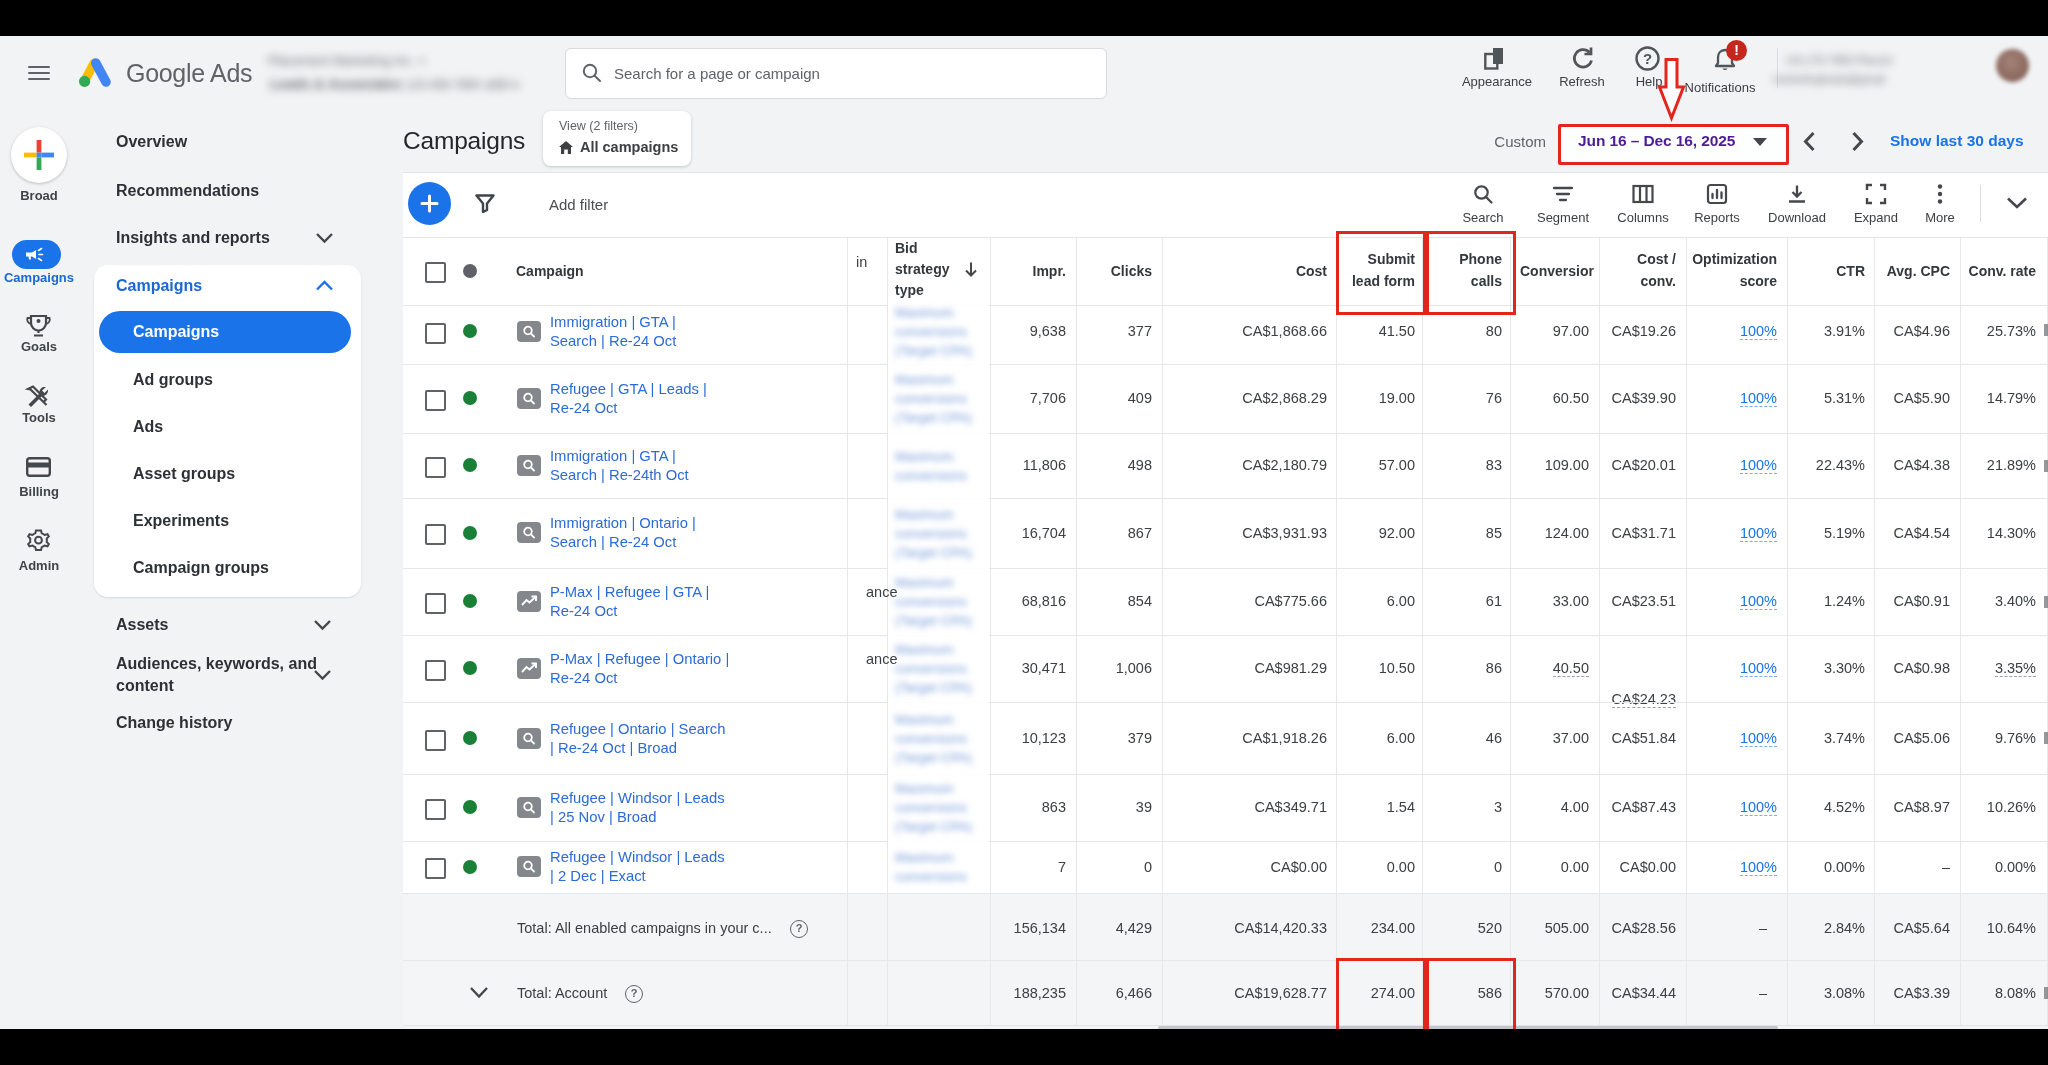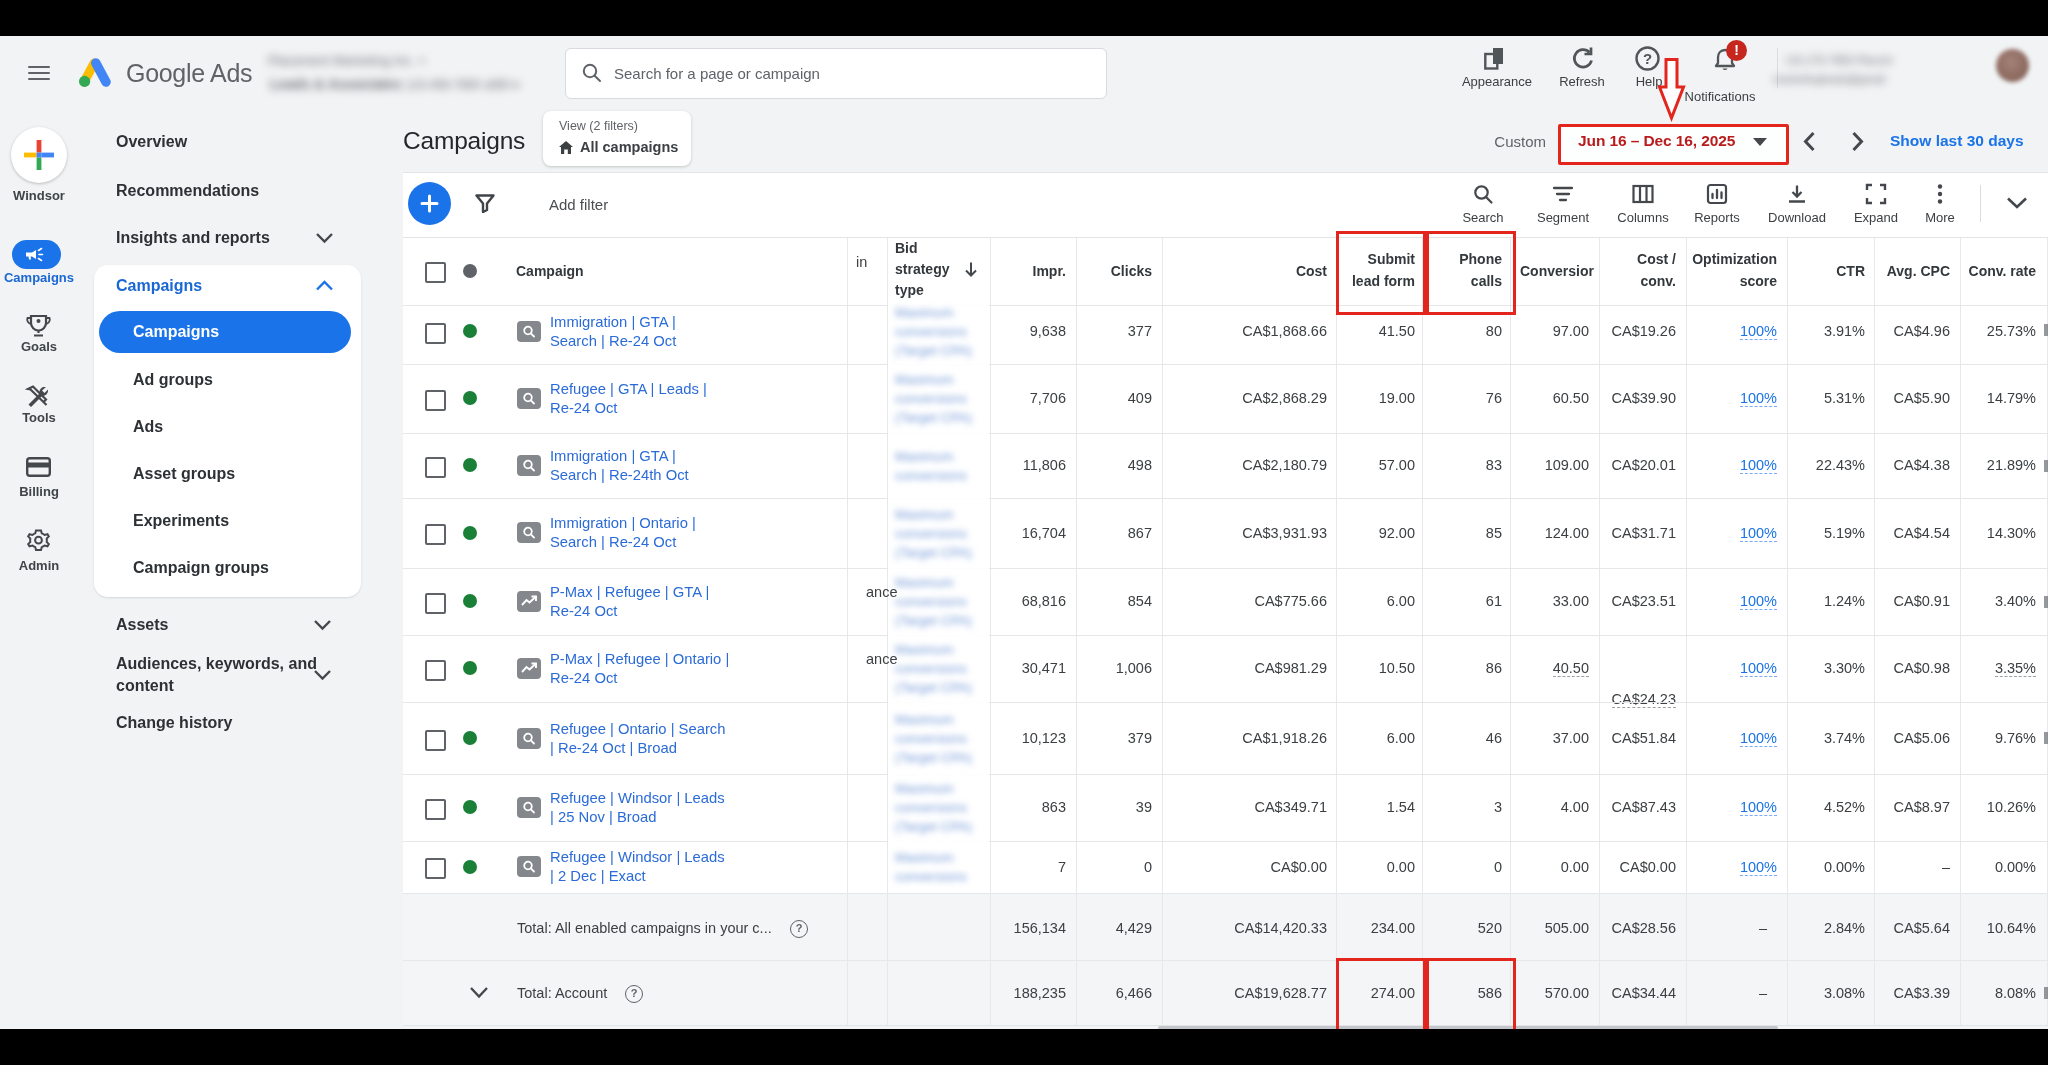--- a/index.html
+++ b/index.html
@@ -13,21 +13,21 @@
 .sbox{background:#fff;border:1px solid #d7dade;border-radius:6px;}
 .ph{color:#5f6368;font-size:15px;}
 .iclbl{font-size:13px;color:#3c4043;text-align:center;}
 .avat{border-radius:50%;background:radial-gradient(circle at 45% 40%,#a58277,#7d5a50);filter:blur(2px);}
 
 .title{font-size:24.5px;letter-spacing:-0.2px;color:#23272b;}
 .vcard{background:#fff;border-radius:8px;box-shadow:0 1px 3px rgba(60,64,67,.25);}
 .vsm{font-size:12.5px;color:#5f6368;}
 .vlg{font-size:14.5px;color:#3c4043;font-weight:bold;}
 .custom{font-size:15px;color:#5f6368;}
-.dtxt{font-size:15.5px;letter-spacing:-0.1px;color:#b91c1c;font-weight:bold;text-align:center;}
+.dtxt{font-size:15.5px;letter-spacing:-0.1px;color:#4c1d95;font-weight:bold;text-align:center;}
 .redbox{border:3px solid #e3261d;background:#fdfefe;}
 .rb2{border:3px solid #e3261d;z-index:30;}
 .show30{font-size:15.5px;color:#1a73e8;font-weight:bold;}
 
 .twhite{background:#fff;}
 .pluscirc{width:43px;height:43px;border-radius:50%;background:#1a73e8;}
 .addf{font-size:15px;color:#4a4e52;}
 
 .cell{position:absolute;font-size:14.5px;color:#3c4043;}
 .num{text-align:right;}
@@ -85,21 +85,21 @@
 <svg class="a" style="left:1635px;top:46px;" width="25" height="25" viewBox="0 0 25 25">
 <circle cx="12.5" cy="12.5" r="11" fill="none" stroke="#50555a" stroke-width="2.4"></circle>
 <text x="12.5" y="18" font-size="15" font-weight="bold" fill="#50555a" text-anchor="middle" font-family="Liberation Sans">?</text>
 </svg>
 <div class="a iclbl" style="left:1634px;top:81px;transform:translateY(-50%);white-space:nowrap;left:1629px;width:40px;">Help</div>
 <svg class="a" style="left:1712px;top:47px;" width="26" height="26" viewBox="0 0 26 26">
 <path d="M13 3 C 8.5 3 6 6.5 6 10.5 L6 16 L4 19 L22 19 L20 16 L20 10.5 C20 6.5 17.5 3 13 3 Z" fill="none" stroke="#50555a" stroke-width="2.3" stroke-linejoin="round"></path>
 <path d="M10.5 21.5 A 2.8 2.8 0 0 0 15.5 21.5 Z" fill="#50555a"></path>
 </svg>
 <div class="a " style="left:1726px;top:40px;width:21px;height:21px;border-radius:50%;background:#c5271e;z-index:10;color:#fff;font-size:14px;font-weight:bold;text-align:center;line-height:21px;">!</div>
-<div class="a iclbl" style="left:1690px;top:96px;transform:translateY(-50%);white-space:nowrap;left:1680px;width:80px;">Notifications</div>
+<div class="a iclbl" style="left:1690px;top:87px;transform:translateY(-50%);white-space:nowrap;left:1680px;width:80px;">Notifications</div>
 <div class="a " style="left:1777px;top:48px;width:1px;height:40px;background:#dadce0;"></div>
 <div class="a blurtx" style="right:155px;top:60px;transform:translateY(-50%);white-space:nowrap;font-size:11px;">US-LTD-7865 Placem</div>
 <div class="a blurtx" style="right:163px;top:79px;transform:translateY(-50%);white-space:nowrap;font-size:11px;">marketingleads@gmail</div>
 <div class="a avat" style="left:1996px;top:49px;width:33px;height:33px;"></div>
 <div class="a title" style="left:403px;top:141px;transform:translateY(-50%);white-space:nowrap;">Campaigns</div>
 <div class="a vcard" style="left:543px;top:111px;width:148px;height:55px;"></div>
 <div class="a vsm" style="left:559px;top:126px;transform:translateY(-50%);white-space:nowrap;">View (2 filters)</div>
 <svg class="a" style="left:558px;top:140px;" width="16" height="15" viewBox="0 0 16 15">
       <path d="M8 1 L15 7 L13 7 L13 14 L9.8 14 L9.8 9.5 L6.2 9.5 L6.2 14 L3 14 L3 7 L1 7 Z" fill="#3c4043"></path>
     </svg>
@@ -467,21 +467,21 @@
 <div class="a " style="left:2044px;top:987px;width:4px;height:12px;background:#6a6e72;opacity:.7;z-index:7;"></div>
 <div class="a " style="left:1158px;top:1025.5px;width:620px;height:4px;background:#c2c5c9;border-radius:2px;z-index:8;"></div>
 <div class="a " style="left:11px;top:127px;width:56px;height:56px;border-radius:50%;background:#fff;box-shadow:0 1px 3px rgba(60,64,67,.3);"></div>
 <svg class="a" style="left:22px;top:138px;" width="34" height="34" viewBox="0 0 34 34">
 <rect x="14.6" y="2" width="4.8" height="12.6" fill="#ea4335"></rect>
 <rect x="14.6" y="19.4" width="4.8" height="12.6" fill="#34a853"></rect>
 <rect x="2" y="14.6" width="12.6" height="4.8" fill="#fbbc04"></rect>
 <rect x="19.4" y="14.6" width="12.6" height="4.8" fill="#4285f4"></rect>
 <rect x="14.6" y="14.6" width="4.8" height="4.8" fill="#4285f4"></rect>
 </svg>
-<div class="a railbl" style="left:0px;top:188px;width:78px;">Windsor</div>
+<div class="a railbl" style="left:0px;top:188px;width:78px;">Broad</div>
 <div class="a bluepill" style="left:12px;top:240px;width:49px;height:29px;border-radius:15px;"></div>
 <svg class="a" style="left:24px;top:246px;" width="26" height="17" viewBox="0 0 26 17">
 <path d="M2 6.5 L2 10.5 L4.5 10.5 L5 13.5 L7 13.5 L6.6 10.5 L8 10.5 L12 13 L12 4 L8 6.5 Z" fill="#fff"></path>
 <path d="M14.5 4.5 L17.5 2.5 M15 8.5 L18.5 8.5 M14.5 12.5 L17.5 14.5" stroke="#fff" stroke-width="1.6" stroke-linecap="round"></path>
 </svg>
 <div class="a railbl" style="left:0px;top:270px;width:78px;color:#1967d2;">Campaigns</div>
 <svg class="a" style="left:26px;top:314px;" width="25" height="24" viewBox="0 0 25 24">
 <path d="M5 2 L20 2 L20 9 A 7.5 7.5 0 0 1 5 9 Z" fill="none" stroke="#44484d" stroke-width="2.2"></path>
 <path d="M5 4 L1.5 4 A 4.5 4.5 0 0 0 6 10 M20 4 L23.5 4 A 4.5 4.5 0 0 1 19 10" fill="none" stroke="#44484d" stroke-width="1.8"></path>
 <circle cx="12.5" cy="7" r="2" fill="#44484d"></circle>

